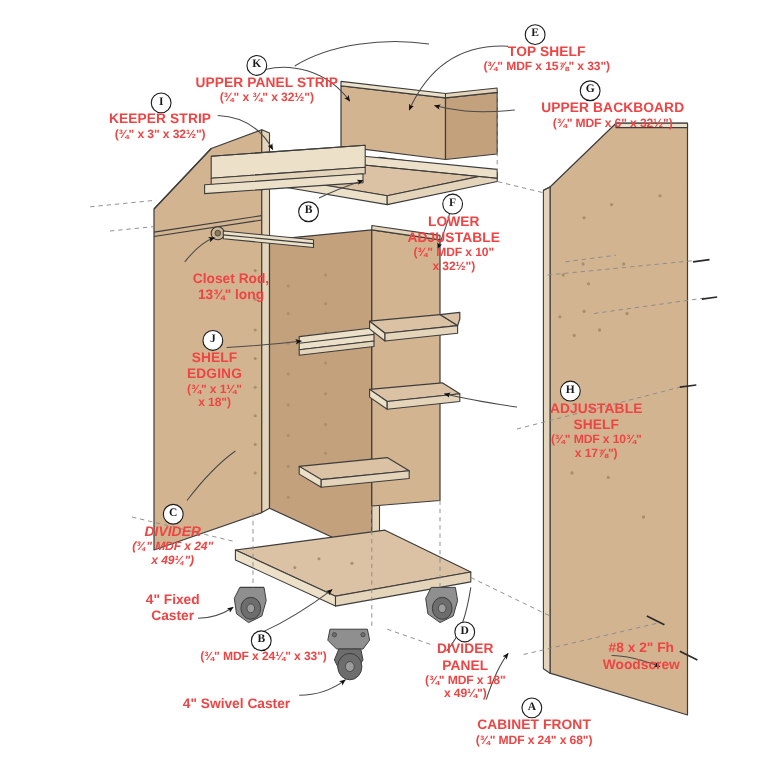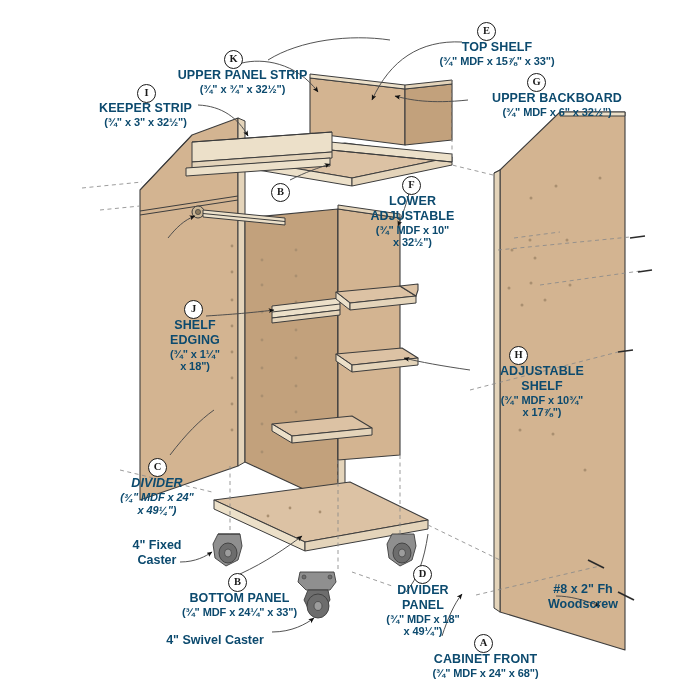--- a/index.html
+++ b/index.html
@@ -25,21 +25,21 @@
     position: absolute;
     left: 0;
     top: 0;
     width: 700px;
     height: 700px;
   }
   .lbl {
     position: absolute;
     font-family: "Liberation Sans", sans-serif;
     font-weight: bold;
-    color: #0c4a6e;
+    color: #ef4444;
     text-align: center;
     line-height: 1.18;
     letter-spacing: -0.2px;
     white-space: nowrap;
     pointer-events: none;
   }
   .lbl .name {
     display: block;
     font-size: 12.5px;
     font-weight: bold;
@@ -360,20 +360,24 @@
   <div class="keymark" style="left:271px; top:183px;">B</div>
 
   <div class="keymark" style="left:402px; top:176px;">F</div>
   <div class="lbl" style="left:355px; top:194px; width:115px;">
     <span class="name">LOWER</span>
     <span class="name">ADJUSTABLE</span>
     <span class="dim">(¾" MDF x 10"</span>
     <span class="dim">x 32½")</span>
   </div>
 
+  <div class="lbl mixed" style="left:150px; top:246px; width:120px; font-weight:normal;">
+    <span class="name" style="font-weight:bold;">Closet Rod,</span>
+    <span class="name" style="font-weight:bold;">13¾" long</span>
+  </div>
 
   <div class="keymark" style="left:184px; top:300px;">J</div>
   <div class="lbl" style="left:140px; top:318px; width:110px;">
     <span class="name">SHELF</span>
     <span class="name">EDGING</span>
     <span class="dim">(¾" x 1¼"</span>
     <span class="dim">x 18")</span>
   </div>
 
   <div class="keymark" style="left:509px; top:346px;">H</div>
@@ -391,21 +395,20 @@
     <span class="dim">x 49¼")</span>
   </div>
 
   <div class="lbl mixed" style="left:112px; top:538px; width:90px;">
     <span class="name">4" Fixed</span>
     <span class="name">Caster</span>
   </div>
 
   <div class="keymark" style="left:228px; top:573px;">B</div>
   <div class="lbl" style="left:152px; top:591px; width:175px;">
-    <span class="name">BOTTOM PANEL</span>
     <span class="dim">(¾" MDF x 24¼" x 33")</span>
   </div>
 
   <div class="lbl mixed" style="left:150px; top:633px; width:130px;">
     <span class="name">4" Swivel Caster</span>
   </div>
 
   <div class="keymark" style="left:413px; top:565px;">D</div>
   <div class="lbl" style="left:368px; top:583px; width:110px;">
     <span class="name">DIVIDER</span>

